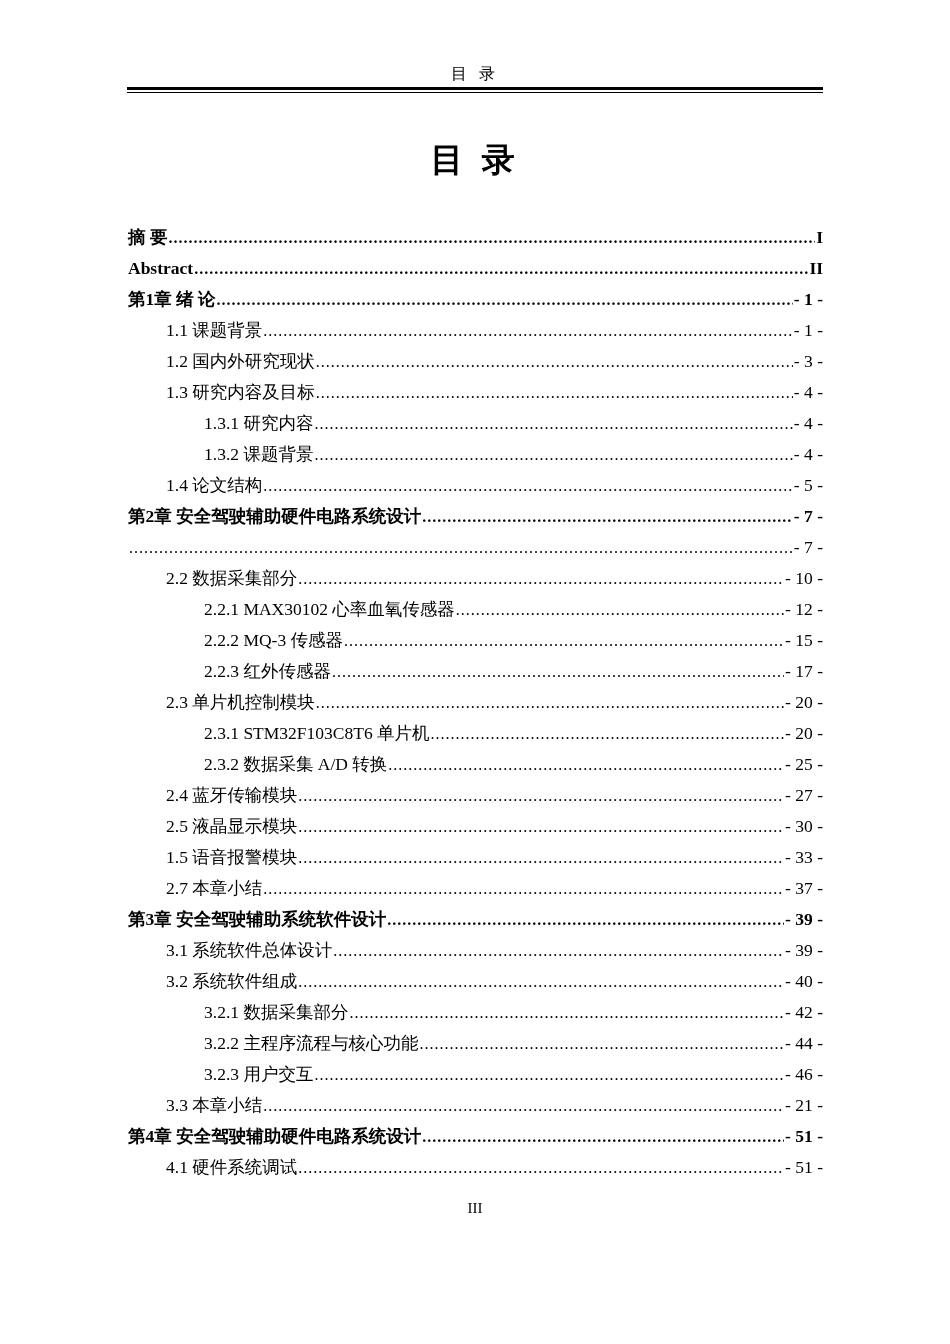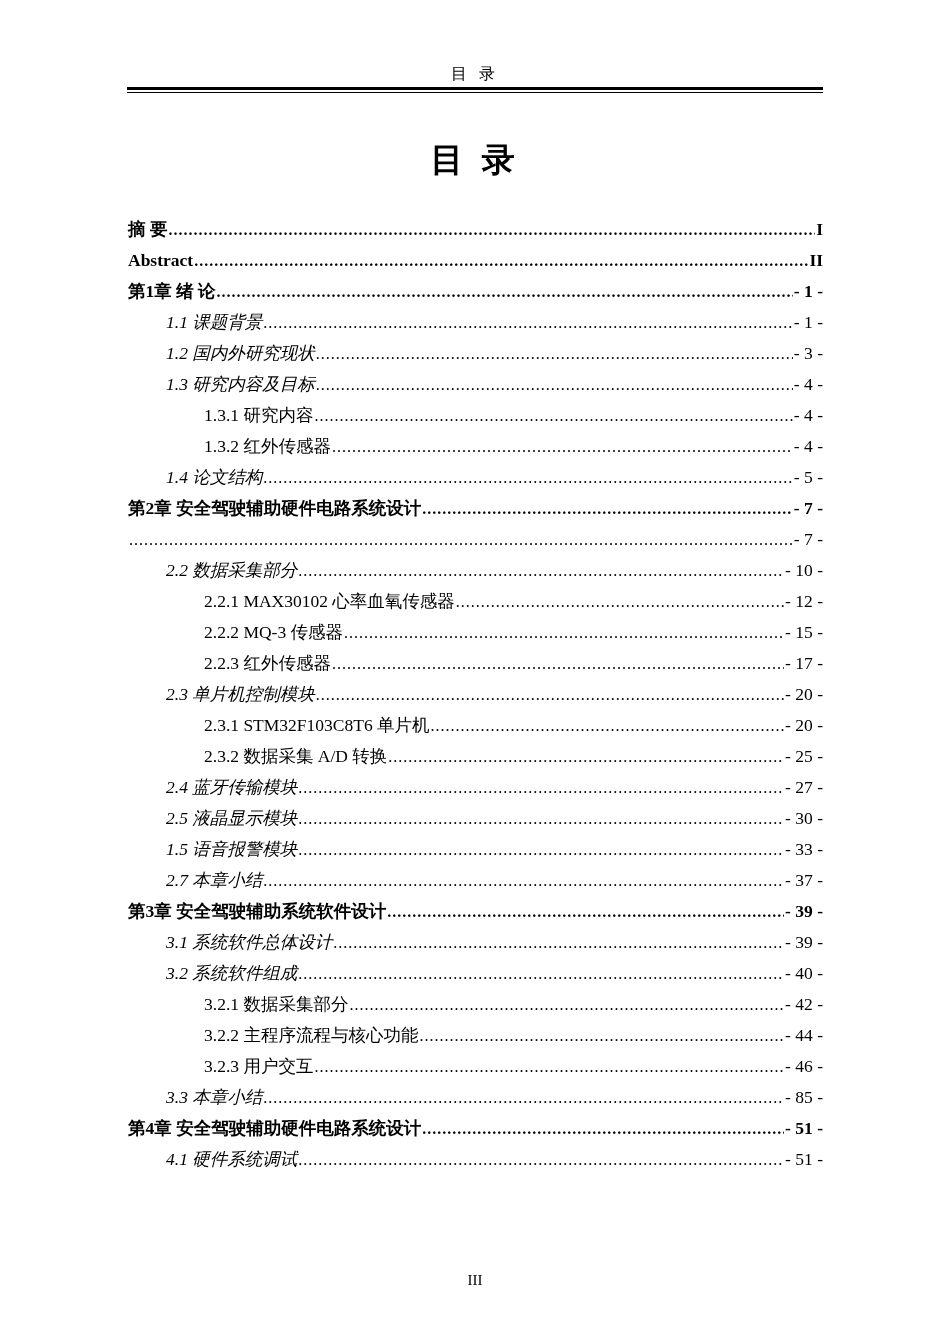--- a/index.html
+++ b/index.html
@@ -45,55 +45,55 @@
     right: 0;
     margin: 0;
     text-align: center;
     font-size: 33px;
     font-weight: bold;
     letter-spacing: 5px;
     font-family: "Liberation Serif", "DejaVu Serif", serif;
   }
   .toc {
     position: absolute;
-    top: 214px;
+    top: 222px;
     left: 128px;
     width: 695px;
   }
   .toc-row {
     display: flex;
     align-items: baseline;
     height: 31px;
     font-size: 17.5px;
     line-height: 31px;
   }
   .toc-row.bold {
     font-weight: bold;
   }
-  .toc-row.indent-1 .label { padding-left: 38px; font-style: italic; }
+  .toc-row.indent-1 .label { padding-left: 38px; }
   .toc-row.indent-2 .label { padding-left: 76px; }
   .label {
     white-space: nowrap;
     flex: 0 0 auto;
   }
   .leader {
     flex: 1 1 auto;
     overflow: hidden;
     white-space: nowrap;
     margin: 0 1px;
     letter-spacing: 1px;
     font-size: 16px;
   }
   .pagenum {
     white-space: nowrap;
     flex: 0 0 auto;
   }
   .footer {
     position: absolute;
-    top: 1272px;
+    top: 1200px;
     left: 0;
     right: 0;
     text-align: center;
     font-size: 15px;
   }
 </style>
 </head>
 <body>
 
 <div class="page">
@@ -136,21 +136,21 @@
         <span class="label">1.3 研究内容及目标</span>
         <span class="leader">............................................................................................................................................................................................................................................................................................................</span>
         <span class="pagenum">- 4 -</span>
       </div>
       <div class="toc-row indent-2">
         <span class="label">1.3.1 研究内容</span>
         <span class="leader">............................................................................................................................................................................................................................................................................................................</span>
         <span class="pagenum">- 4 -</span>
       </div>
       <div class="toc-row indent-2">
-        <span class="label">1.3.2 红外传感器</span>
+        <span class="label">1.3.2 课题背景</span>
         <span class="leader">............................................................................................................................................................................................................................................................................................................</span>
         <span class="pagenum">- 4 -</span>
       </div>
       <div class="toc-row indent-1">
         <span class="label">1.4 论文结构</span>
         <span class="leader">............................................................................................................................................................................................................................................................................................................</span>
         <span class="pagenum">- 5 -</span>
       </div>
       <div class="toc-row bold">
         <span class="label">第2章 安全驾驶辅助硬件电路系统设计</span>
@@ -242,21 +242,21 @@
         <span class="pagenum">- 44 -</span>
       </div>
       <div class="toc-row indent-2">
         <span class="label">3.2.3 用户交互</span>
         <span class="leader">............................................................................................................................................................................................................................................................................................................</span>
         <span class="pagenum">- 46 -</span>
       </div>
       <div class="toc-row indent-1">
         <span class="label">3.3 本章小结</span>
         <span class="leader">............................................................................................................................................................................................................................................................................................................</span>
-        <span class="pagenum">- 85 -</span>
+        <span class="pagenum">- 21 -</span>
       </div>
       <div class="toc-row bold">
         <span class="label">第4章 安全驾驶辅助硬件电路系统设计</span>
         <span class="leader">............................................................................................................................................................................................................................................................................................................</span>
         <span class="pagenum">- 51 -</span>
       </div>
       <div class="toc-row indent-1">
         <span class="label">4.1 硬件系统调试</span>
         <span class="leader">............................................................................................................................................................................................................................................................................................................</span>
         <span class="pagenum">- 51 -</span>

